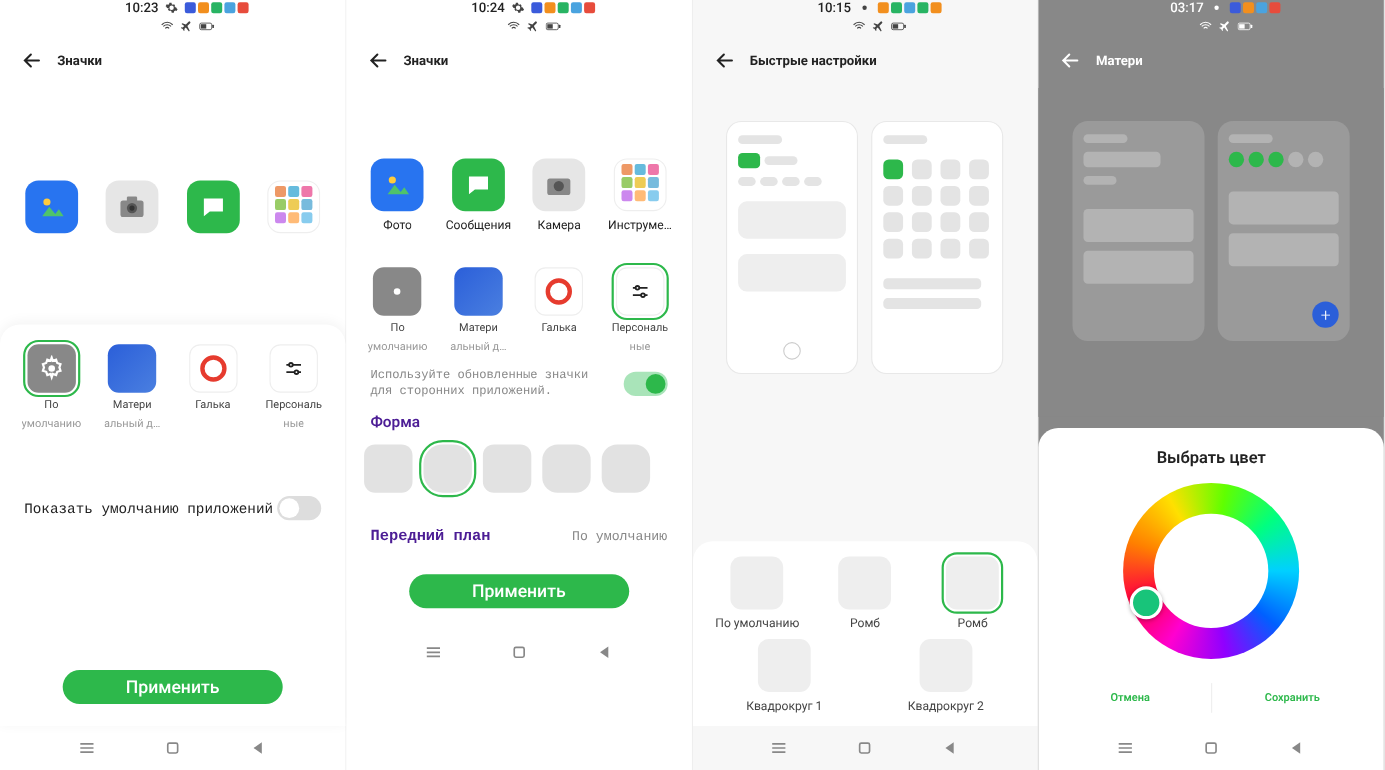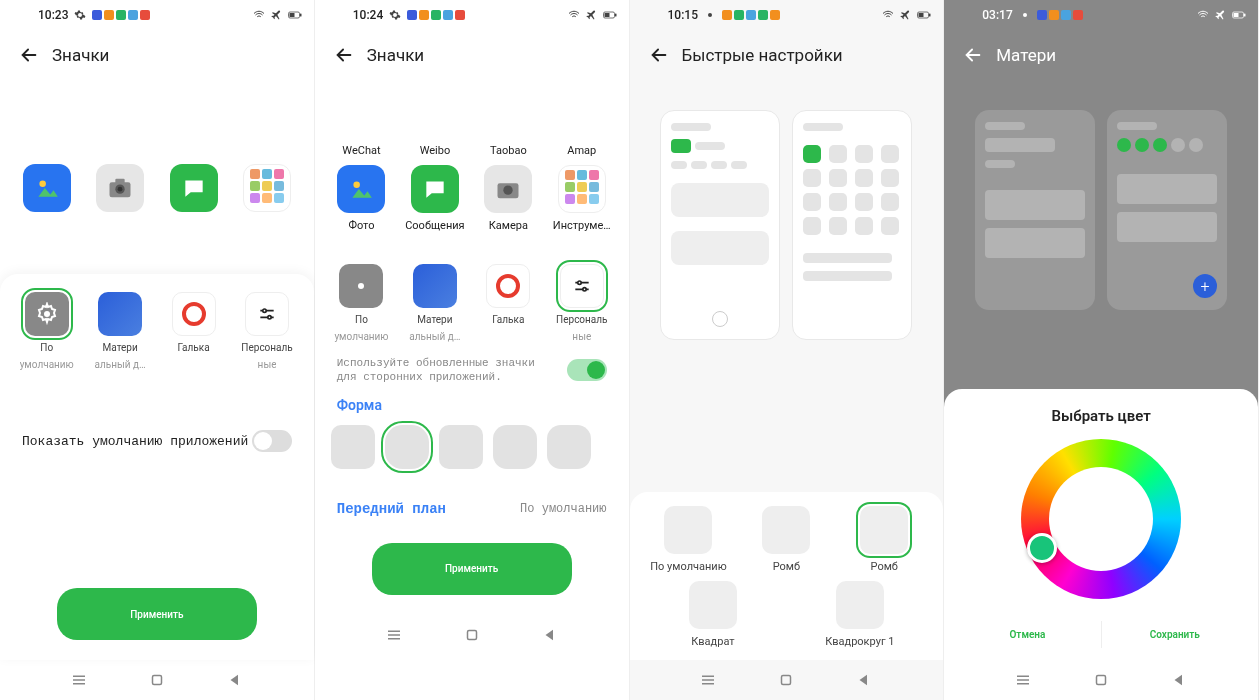--- a/index.html
+++ b/index.html
@@ -2,33 +2,33 @@
 <html><head>
 <meta charset="utf-8">
 <style>
   * { box-sizing: border-box; margin: 0; padding: 0; }
   body { font-family: -apple-system, Roboto, Arial, sans-serif; background: #fff; width: 1259px; height: 700px; display: flex; overflow: hidden; }
   .screen { width: 314.75px; height: 700px; position: relative; background: #fff; border-right: 1px solid #eee; display: flex; flex-direction: column; }
   .screen.dim { background: #888; }
   .screen.dim .content-bg { background: #888; }
 
   
-  .statusbar { height: 30px; display: flex; align-items: center; justify-content: space-between; padding: 0 12px 0 38px; font-size: 12px; font-weight: 500; color: #222; }
+  .statusbar { height: 30px; display: flex; align-items: center; justify-content: space-between; padding: 0 12px 0 38px; font-size: 12px; font-weight: 500; color: #222; flex-direction: column; }
   .statusbar.ondim { color: #fff; }
   .sb-left { display: flex; align-items: center; gap: 6px; }
   .sb-right { display: flex; align-items: center; gap: 4px; }
   .sb-dots { display: flex; gap: 2px; }
   .sb-dot { width: 10px; height: 10px; border-radius: 2px; }
   .sb-gear { width: 12px; height: 12px; }
   .sb-wifi, .sb-plane, .sb-batt { width: 14px; height: 12px; }
 
   
   .header { display: flex; align-items: center; gap: 12px; padding: 14px 18px; }
   .back-arrow { width: 22px; height: 22px; }
-  .header-title { font-size: 17px; font-weight: 400; color: #222; }
+  .header-title { font-size: 12px; font-weight: 700; color: #222; }
   .header.ondim .header-title { color: #fff; }
 
   
   .icon-row { display: flex; justify-content: space-around; padding: 4px 10px; }
   .icon-cell { width: 70px; display: flex; flex-direction: column; align-items: center; gap: 6px; }
   .icon-img { width: 48px; height: 48px; border-radius: 12px; display: flex; align-items: center; justify-content: center; }
   .icon-img.multi { background: #fff; border: 1px solid #eee; display: grid; grid-template-columns: repeat(3,10px); grid-template-rows: repeat(3,10px); gap: 2px; padding: 4px; }
   .mini { width: 10px; height: 10px; border-radius: 2px; }
   .icon-label { font-size: 11px; color: #222; text-align: center; white-space: nowrap; overflow: hidden; text-overflow: ellipsis; max-width: 68px; }
 
@@ -42,29 +42,29 @@
   .style-label2 { font-size: 10px; color: #999; text-align: center; max-width: 64px; overflow: hidden; text-overflow: ellipsis; white-space: nowrap; }
 
   .setting-row { display: flex; align-items: center; justify-content: space-between; padding: 10px 22px; font-family: Liberation Mono, monospace; }
   .setting-label { font-size: 13px; color: #222; }
   .setting-desc { font-size: 11px; color: #888; line-height: 1.3; max-width: 200px; }
   .toggle { width: 40px; height: 22px; border-radius: 11px; background: #ddd; position: relative; }
   .toggle.on { background: #a9e4b9; }
   .toggle::after { content: ''; position: absolute; width: 18px; height: 18px; border-radius: 50%; background: #fff; top: 2px; left: 2px; }
   .toggle.on::after { left: 20px; background: #2db84b; }
 
-  .section-title { font-size: 14px; font-weight: 600; padding: 8px 22px; color: #3b82f6; }
+  .section-title { font-size: 14px; font-weight: 600; padding: 8px 22px; color: #4c1d95; }
   .shape-row { display: flex; gap: 10px; padding: 4px 16px; }
   .shape-box { width: 44px; height: 44px; background: #e2e2e2; }
   .shape-box.r10 { border-radius: 10px; }
   .shape-box.r14 { border-radius: 14px; }
   .shape-box.squircle { border-radius: 40% 40% 40% 40% / 40% 40% 40% 40%; }
   .shape-box.sel { outline: 2px solid #2db84b; outline-offset: 2px; }
 
-  .apply-btn { margin: 16px auto 6px; width: 200px; height: 52px; border-radius: 20px; background: #2db84b; color: #fff; font-size: 10px; font-weight: 500; display: flex; align-items: center; justify-content: center; }
+  .apply-btn { margin: 16px auto 6px; width: 200px; height: 31px; border-radius: 20px; background: #2db84b; color: #fff; font-size: 16px; font-weight: 500; display: flex; align-items: center; justify-content: center; }
 
   
   .navbar { height: 40px; display: flex; align-items: center; justify-content: space-around; padding: 0 40px; }
   .nav-icon { width: 18px; height: 18px; color: #888; }
 
   
   .qs-previews { display: flex; gap: 12px; justify-content: center; margin-top: 30px; padding: 0 18px; }
   .qs-card { width: 120px; height: 230px; border-radius: 14px; background: #fff; border: 1px solid #e8e8e8; padding: 12px 10px; display: flex; flex-direction: column; gap: 8px; }
   .qs-bar { height: 8px; border-radius: 4px; background: #e4e4e4; }
   .qs-bar.short { width: 40%; }
@@ -283,34 +283,20 @@
 
   <div class="header">
     <svg class="back-arrow" viewBox="0 0 24 24" fill="none" stroke="#222" stroke-width="2" stroke-linecap="round">
         <path d="M19 12H5M11 6l-6 6 6 6"></path>
       </svg>
     <span class="header-title">Значки</span>
   </div>
 
   <div style="height:60px"></div>
 
-  <div class="icon-row">
-    <div class="icon-cell">
-        <span class="icon-label">WeChat</span>
-      </div>
-    <div class="icon-cell">
-        <span class="icon-label">Weibo</span>
-      </div>
-    <div class="icon-cell">
-        <span class="icon-label">Taobao</span>
-      </div>
-    <div class="icon-cell">
-        <span class="icon-label">Amap</span>
-      </div>
-  </div>
 
   <div class="icon-row">
     <div class="icon-cell">
         <div class="icon-img" style="background:#2874f0">
           <svg width="26" height="26" viewBox="0 0 24 24">
             <circle cx="8" cy="8" r="3" fill="#ffcb3d"></circle>
             <path d="M4 20l6-8 5 6 3-4 4 6z" fill="#4fc36b"></path>
           </svg>
         </div>
         <span class="icon-label">Фото</span>
@@ -511,25 +497,25 @@
           <span class="qs-opt-label">Ромб</span>
         </div>
       <div class="qs-opt">
           <div class="qs-opt-box sel"></div>
           <span class="qs-opt-label">Ромб</span>
         </div>
     </div>
     <div class="qs-opt-row">
       <div class="qs-opt">
           <div class="qs-opt-box"></div>
-          <span class="qs-opt-label">Квадрат</span>
+          <span class="qs-opt-label">Квадрокруг 1</span>
         </div>
       <div class="qs-opt">
           <div class="qs-opt-box"></div>
-          <span class="qs-opt-label">Квадрокруг 1</span>
+          <span class="qs-opt-label">Квадрокруг 2</span>
         </div>
     </div>
   </div>
 
   <div class="navbar">
     <svg class="nav-icon" viewBox="0 0 24 24" fill="none" stroke="#888" stroke-width="2">
         <path d="M4 7h16M4 12h16M4 17h16"></path>
       </svg>
     <svg class="nav-icon" viewBox="0 0 24 24" fill="none" stroke="#888" stroke-width="2">
         <rect x="6" y="6" width="12" height="12" rx="2"></rect>

